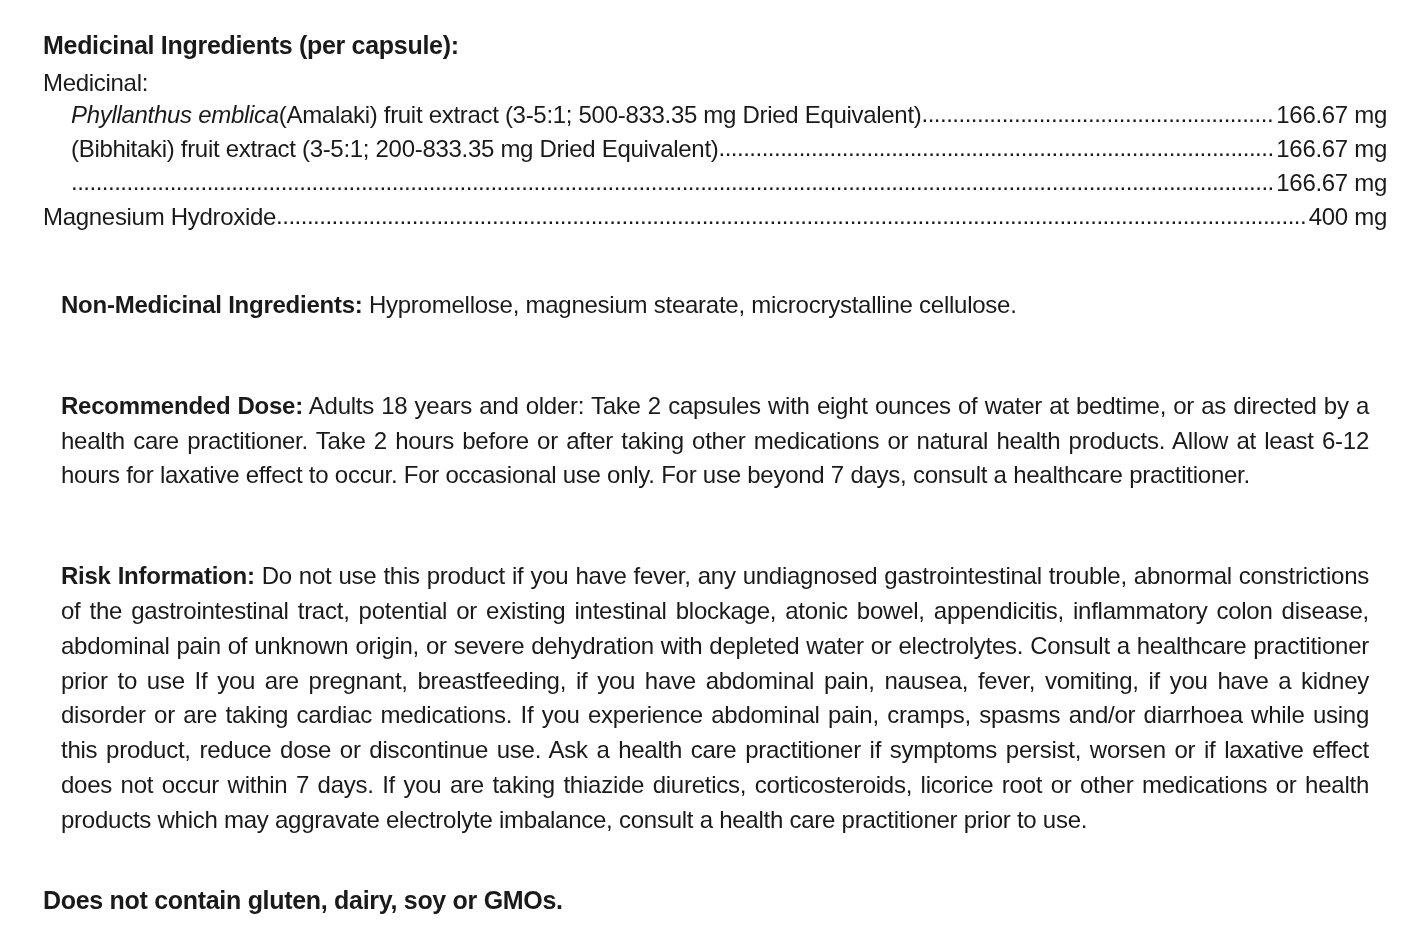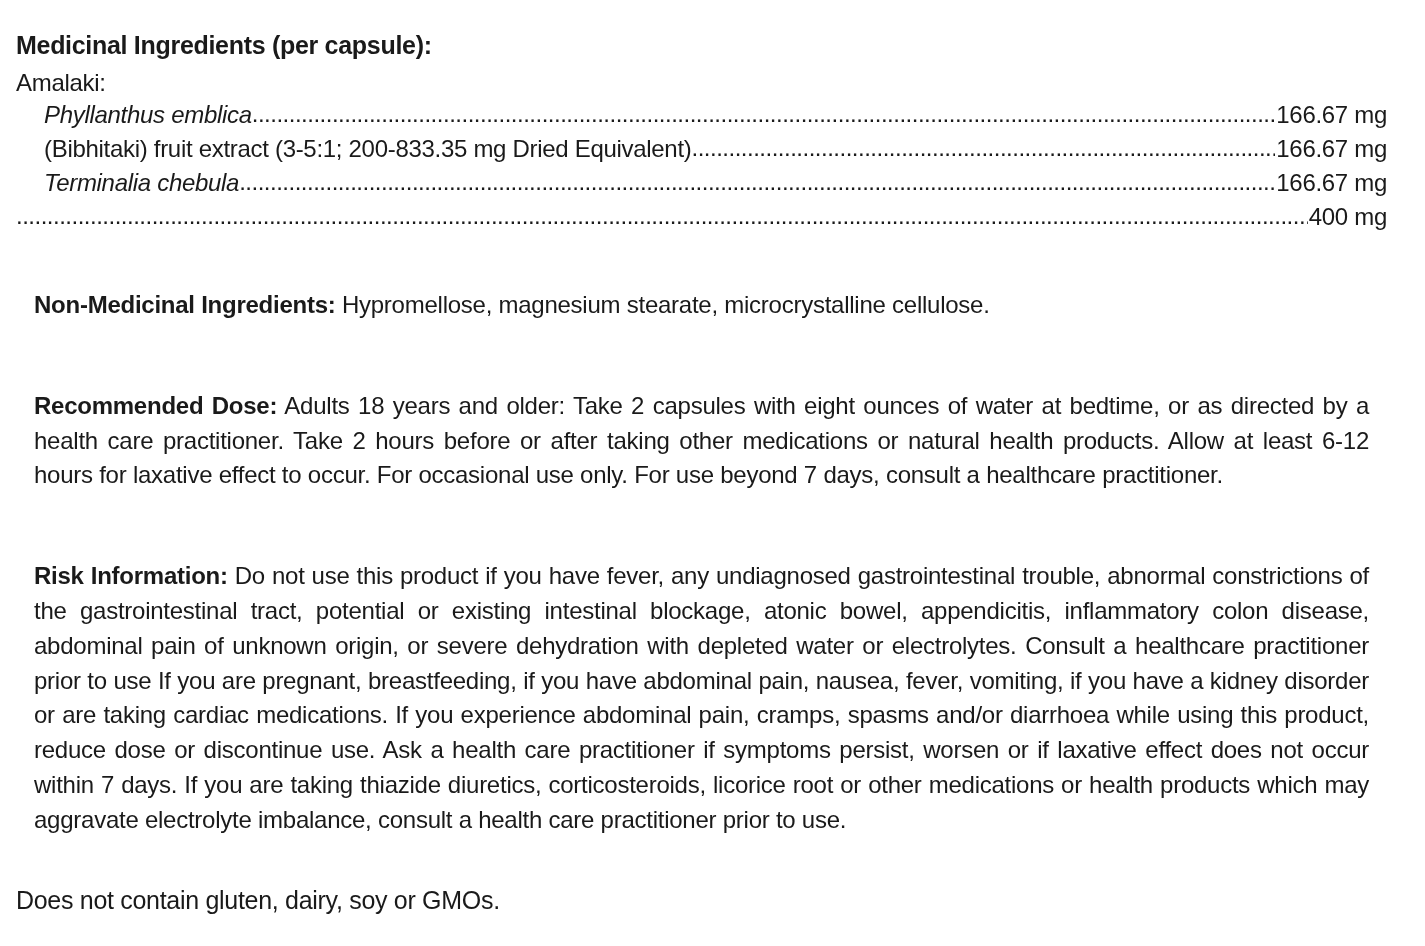--- a/index.html
+++ b/index.html
@@ -11,21 +11,21 @@
     width: 1425px;
     height: 946px;
     font-family: "Liberation Sans", sans-serif;
     color: #1a1a1a;
     -webkit-font-smoothing: antialiased;
   }
   .page {
     box-sizing: border-box;
     width: 1425px;
     height: 946px;
-    padding: 30px 38px 20px 16px;
+    padding: 30px 38px 20px 43px;
     position: relative;
   }
   .label-heading {
     font-size: 25px;
     font-weight: bold;
     letter-spacing: -0.3px;
     line-height: 1.22;
     margin: 0 0 6px 0;
   }
   .line {
@@ -80,56 +80,57 @@
     text-align: justify;
     margin: 18px;
   }
   .para .b {
     font-weight: bold;
   }
   .gap-lg { height: 36px; }
   .gap-md { height: 30px; }
   .bold-note {
     font-size: 25px;
-    font-weight: normal;
+    font-weight: bold;
     letter-spacing: -0.3px;
     margin: 0;
   }
   .block-ings {
     margin-bottom: 0;
   }
 </style>
 </head>
 <body>
 
 <div class="page">
 
   <div class="block-ings">
     <div class="label-heading">Medicinal Ingredients (per capsule):</div>
-    <div class="line">Amalaki:</div>
+    <div class="line">Medicinal:</div>
 
     <div class="sub-line">
       <span class="ing-name">Phyllanthus emblica</span>
+        <span class="ing-rest"> (Amalaki) fruit extract (3-5:1; 500-833.35 mg Dried Equivalent)</span>
       <span class="leader">................................................................................................................................................................................................................................................................................................</span>
       <span class="amount">166.67 mg</span>
     </div>
 
     <div class="sub-line">
         <span class="ing-rest"> (Bibhitaki) fruit extract (3-5:1; 200-833.35 mg Dried Equivalent)</span>
       <span class="leader">................................................................................................................................................................................................................................................................................................</span>
       <span class="amount">166.67 mg</span>
     </div>
 
     <div class="sub-line">
-      <span class="ing-name">Terminalia chebula</span>
       <span class="leader">................................................................................................................................................................................................................................................................................................</span>
       <span class="amount">166.67 mg</span>
     </div>
 
     <div class="flat-line">
+      <span class="ing-rest">Magnesium Hydroxide </span>
       <span class="leader">................................................................................................................................................................................................................................................................................................</span>
       <span class="amount">400 mg</span>
     </div>
   </div>
 
   <div class="gap-lg"></div>
 
   <p class="para"><span class="b">Non-Medicinal Ingredients:</span><span> Hypromellose, magnesium stearate, microcrystalline cellulose.</span></p>
 
   <div class="gap-md"></div>

